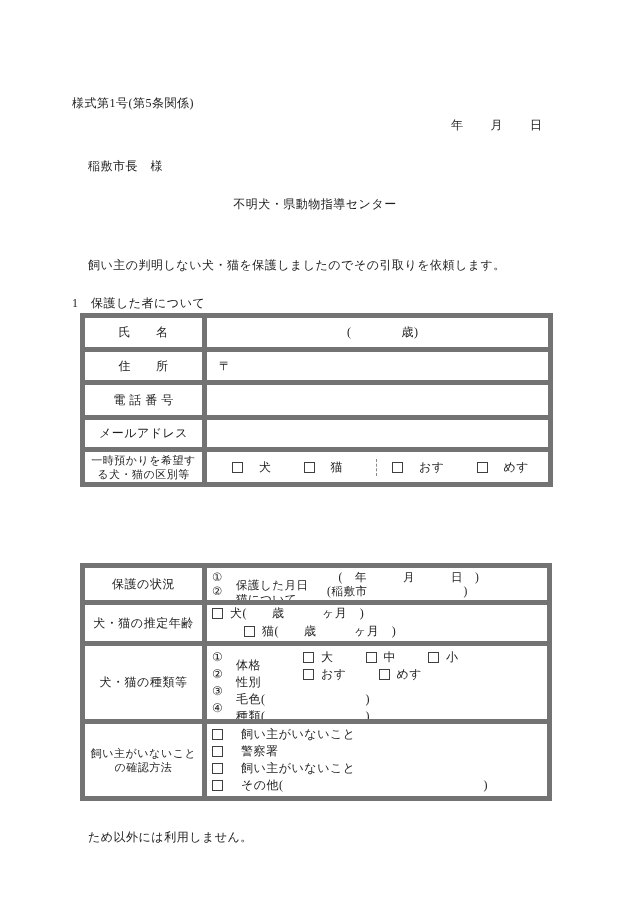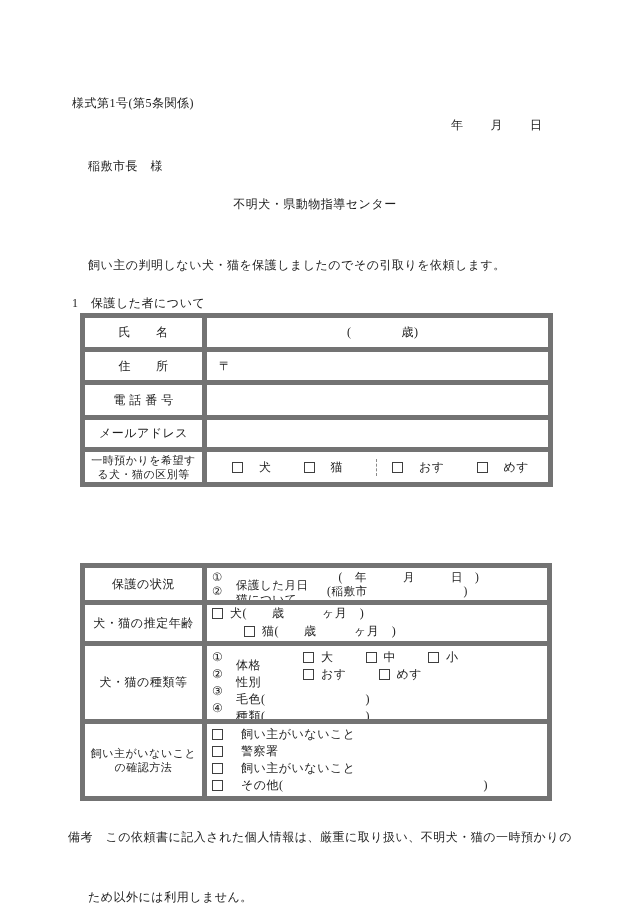--- a/index.html
+++ b/index.html
@@ -185,17 +185,16 @@
         <div class="line confirm-line"><span class="cbx"></span><span class="olbl">飼い主がいないこと</span></div>
         <div class="line confirm-line"><span class="cbx"></span><span class="olbl">警察署</span></div>
         <div class="line confirm-line"><span class="cbx"></span><span class="olbl">飼い主がいないこと</span></div>
         <div class="line confirm-line"><span class="cbx"></span><span class="olbl">その他(　　　　　　　　　　　　　　　　)</span></div>
       </td>
     </tr>
   </tbody>
     </table>
 
   <div class="abs note">
-    <div>備考　この依頼書に記入された個人情報は、厳重に取り扱い、不明犬・猫の一時預かりの</div>
     <div class="note-line2">ため以外には利用しません。</div>
   </div>
 
 </div>
 
 </body></html>

